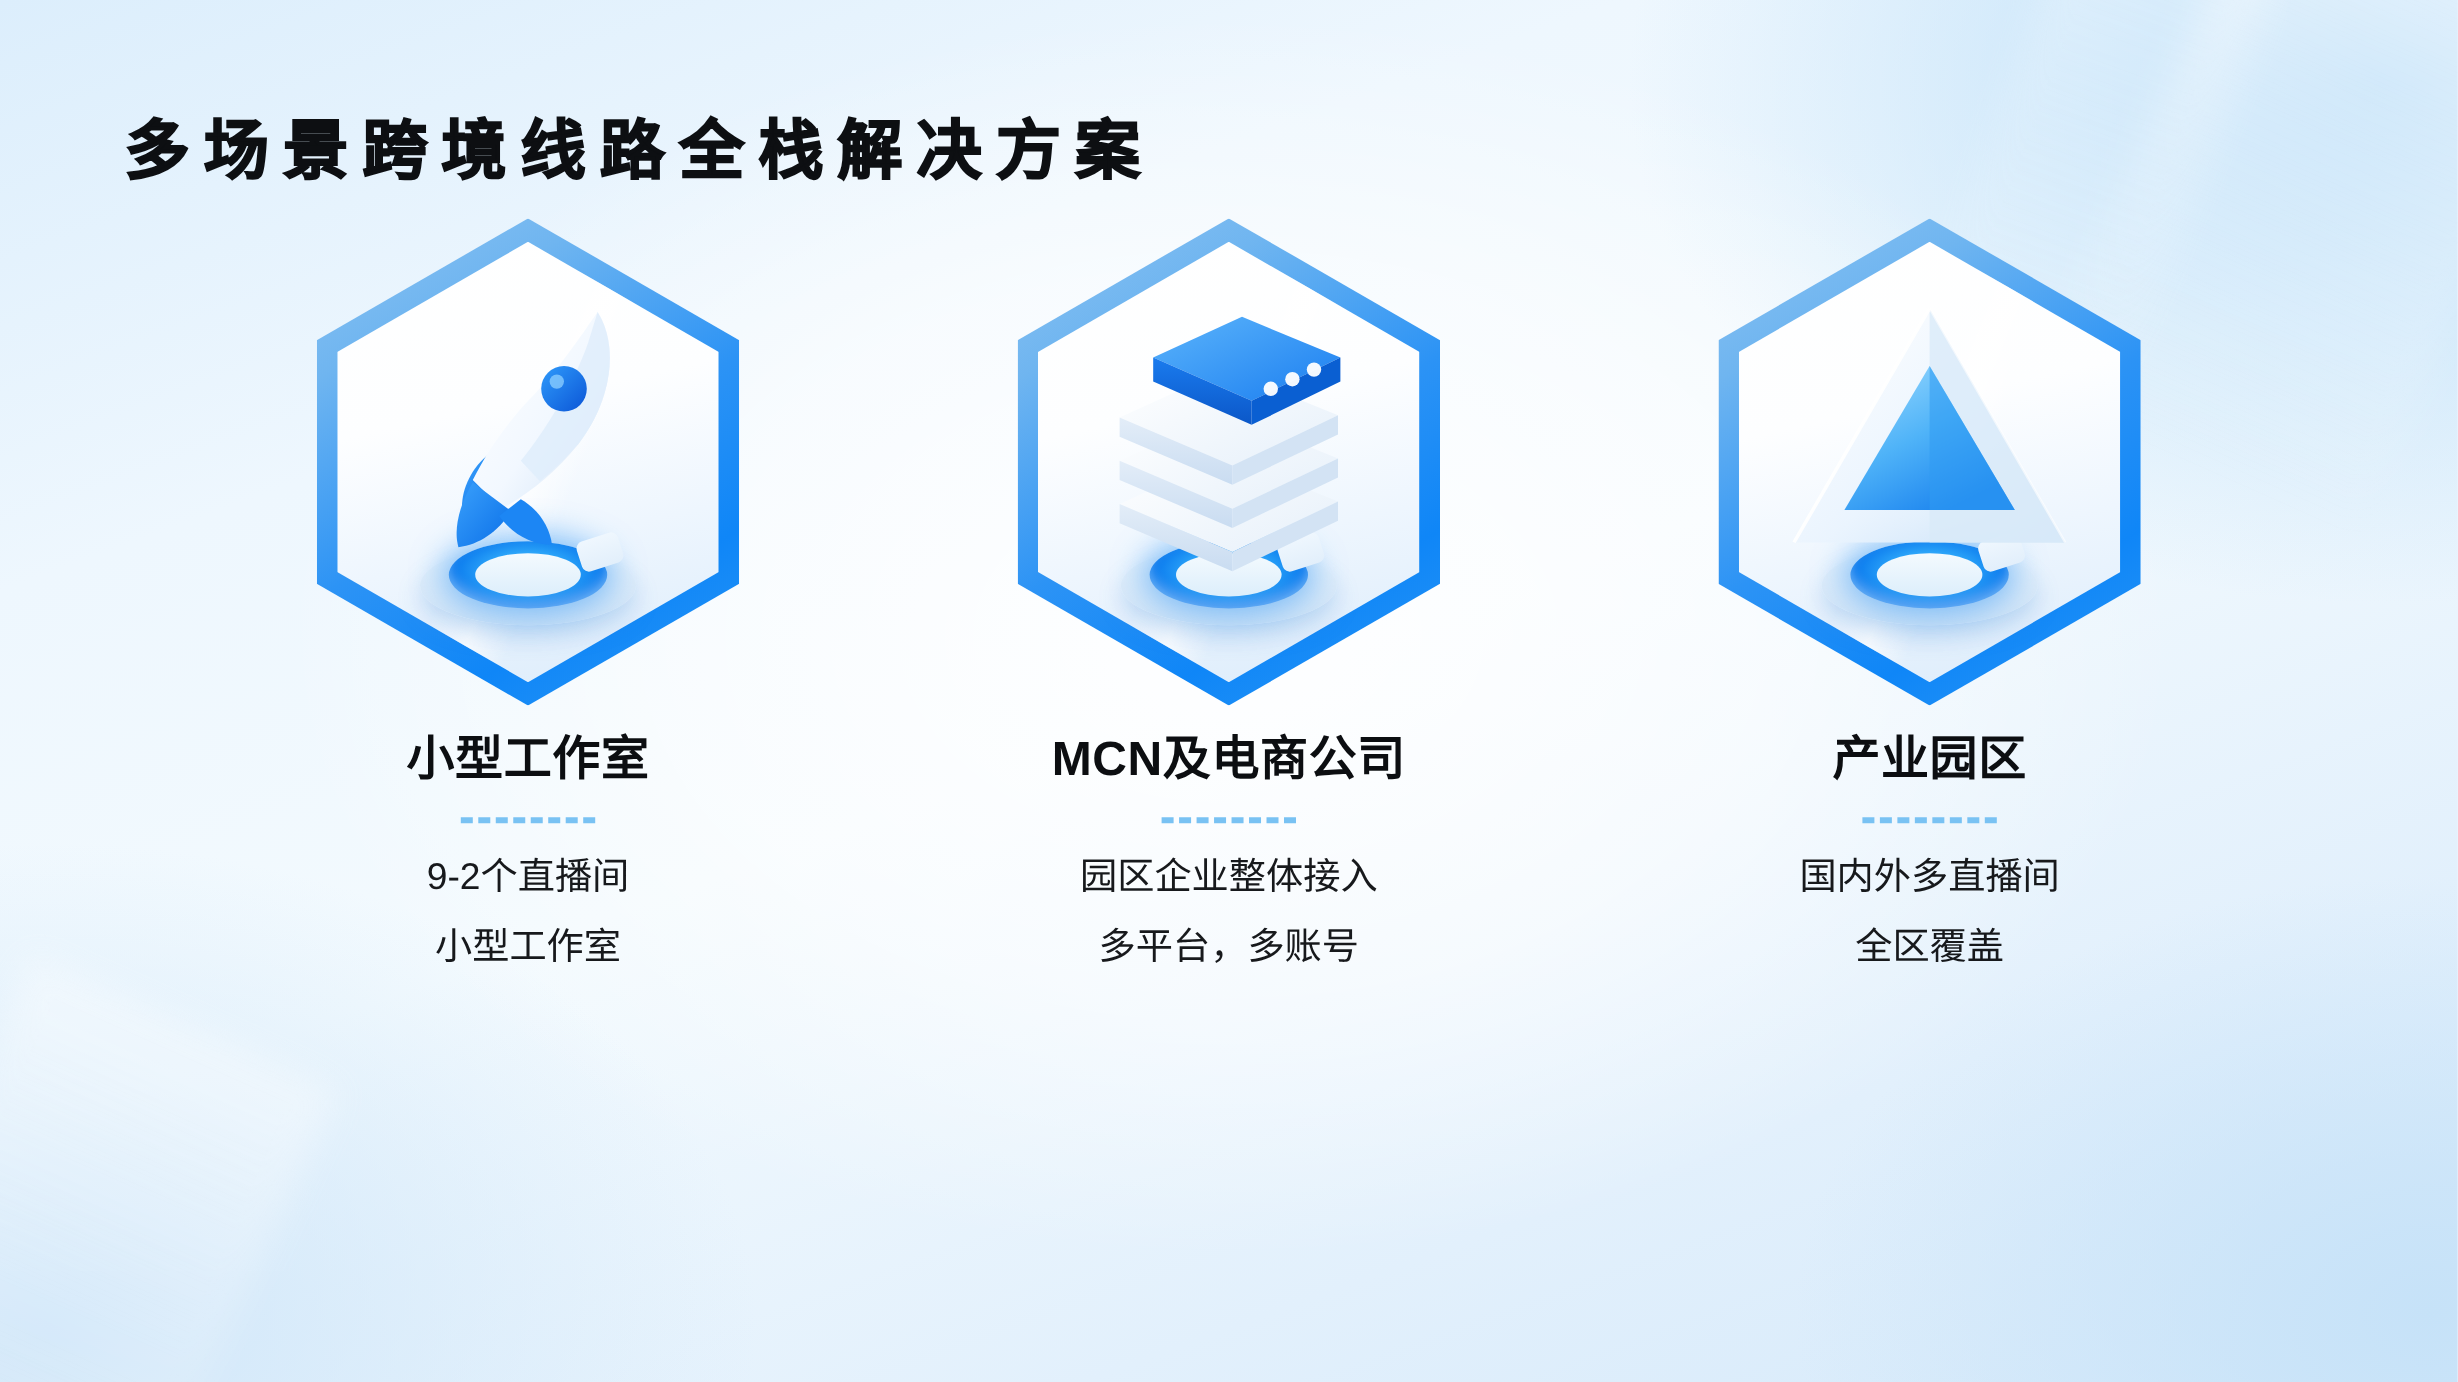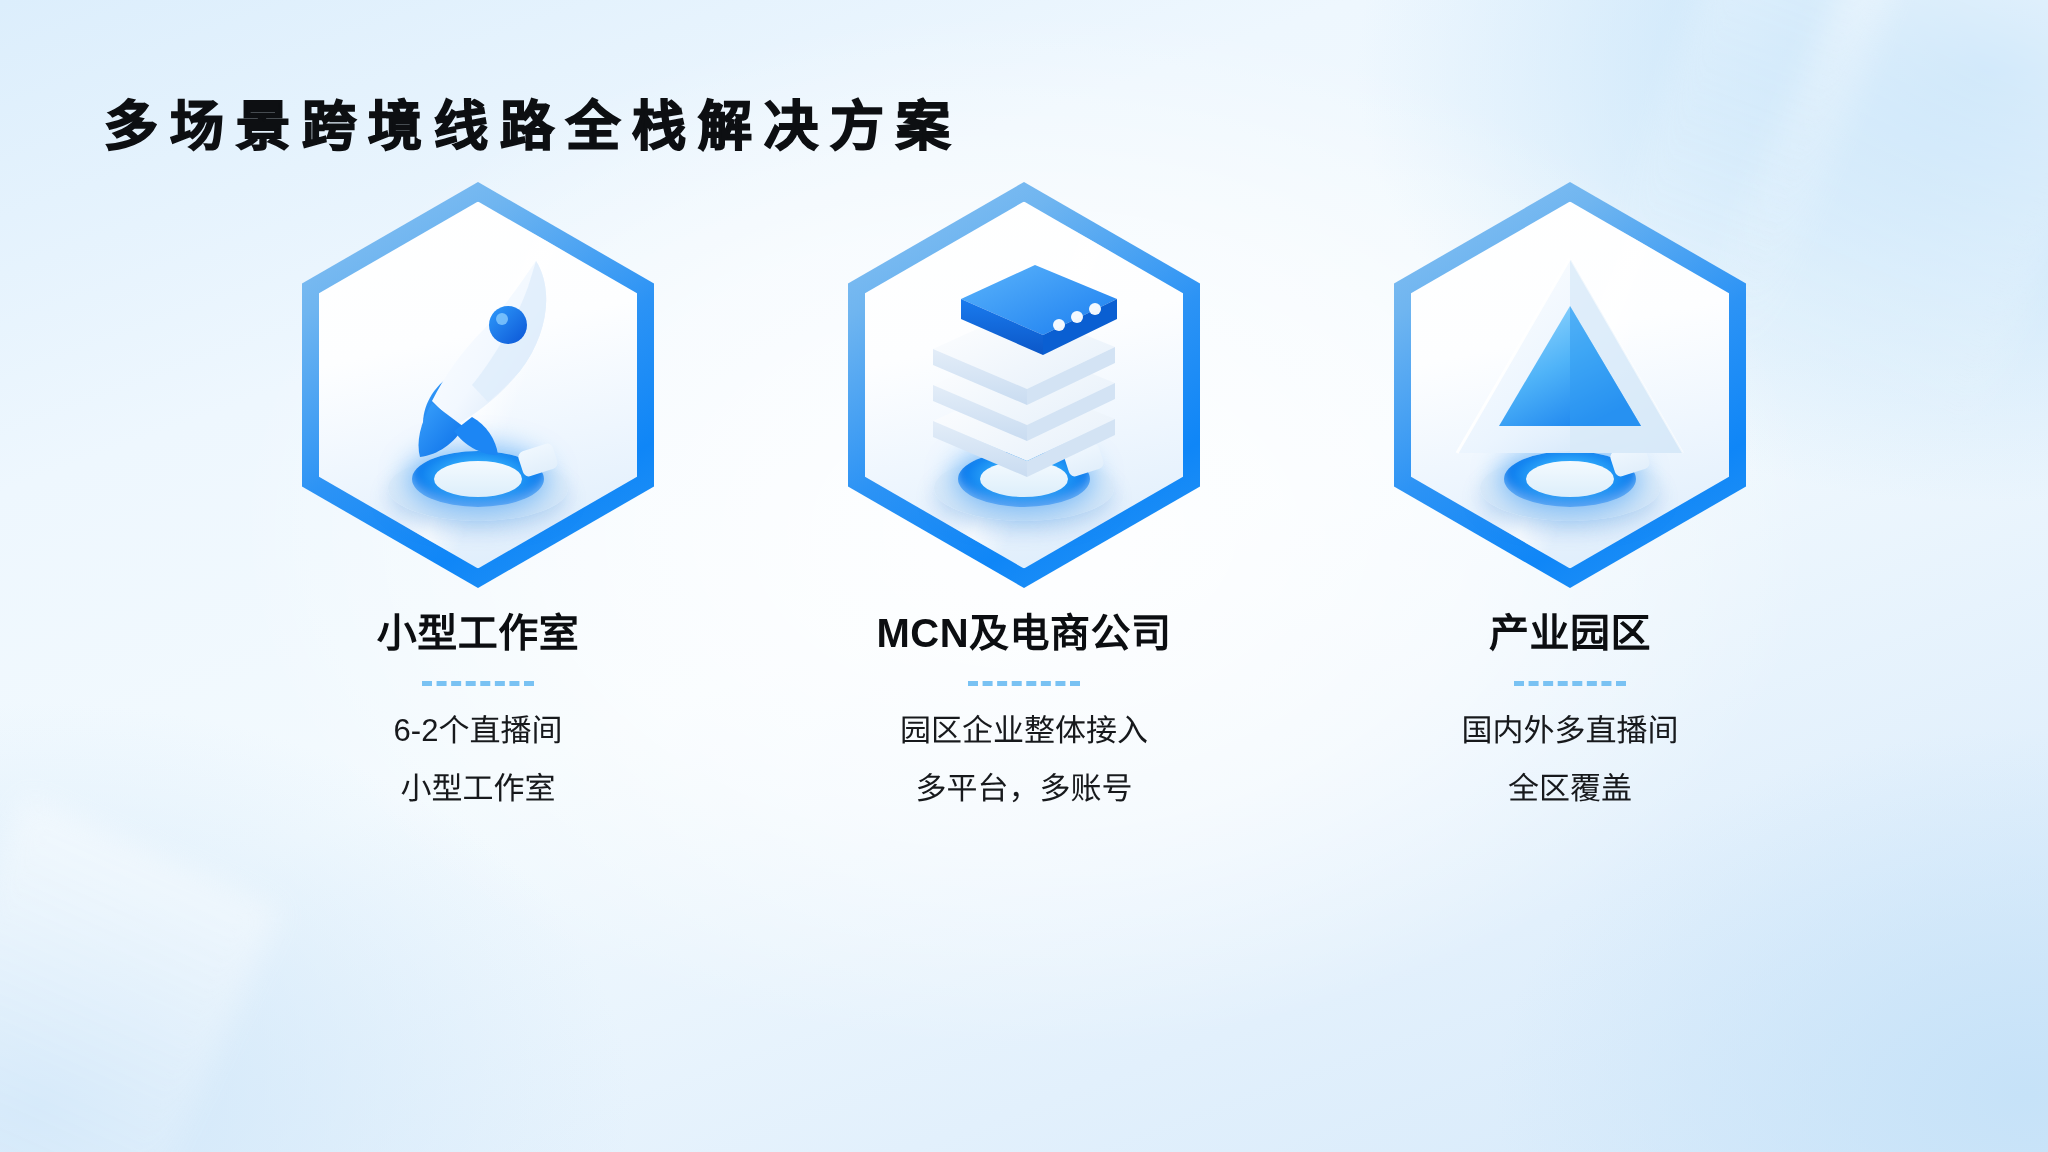--- a/index.html
+++ b/index.html
@@ -56,21 +56,21 @@
 
   
   .cards {
     position: absolute;
     left: 0;
     top: 175px;
     width: 2048px;
     display: flex;
     justify-content: center;
     align-items: center;
-    gap: 76px;
+    gap: 114px;
   }
   .card {
     width: 470px;
     display: flex;
     flex-direction: column;
     align-items: center;
   }
 
   
   .hex-wrap {
@@ -233,21 +233,21 @@
 
             <path d="M64 160 C52 180 48 200 52 214 C70 212 86 200 96 184 Z" fill="url(#rkFin)"></path>
             <path d="M86 188 C96 202 112 212 130 212 C128 196 118 182 104 174 Z" fill="#1c86f4"></path>
           </svg>
         </div>
       </div>
 
       <div class="card-heading">小型工作室</div>
       <div class="divider"></div>
       <div class="card-body">
-        <p>6-2个直播间</p>
+        <p>9-2个直播间</p>
         <p>小型工作室</p>
       </div>
     </div>
 
     <div class="card">
       <div class="hex-wrap">
         <div class="hex-outer"></div>
         <div class="hex-inner"></div>
         <div class="hex-gloss"></div>
 

